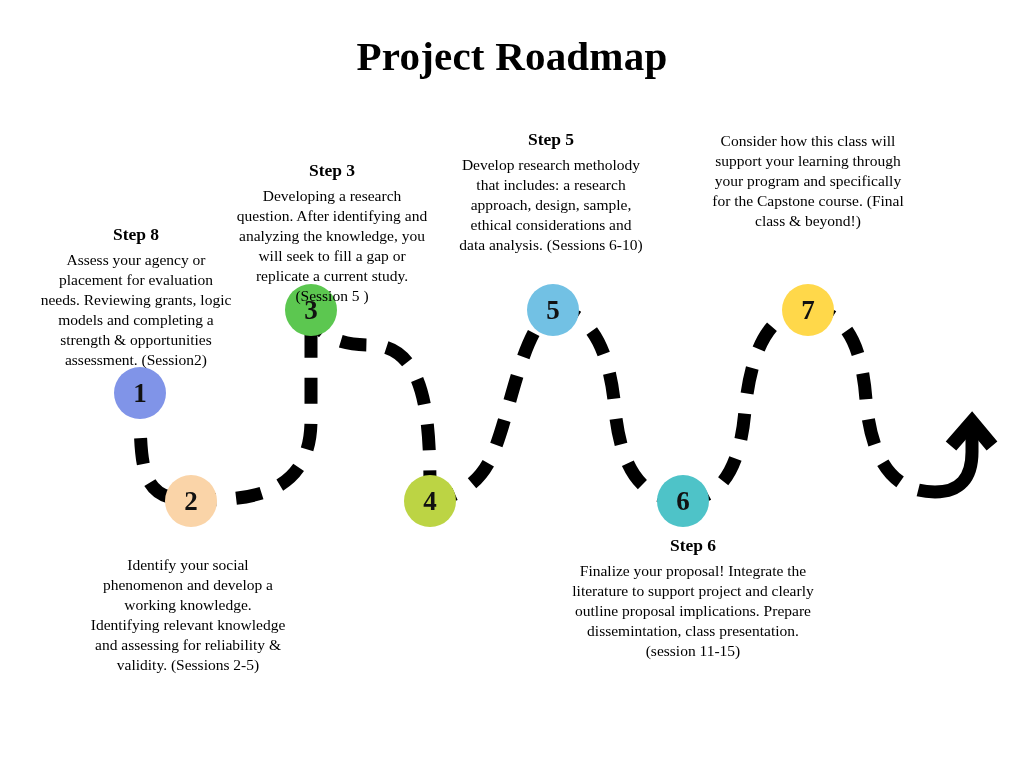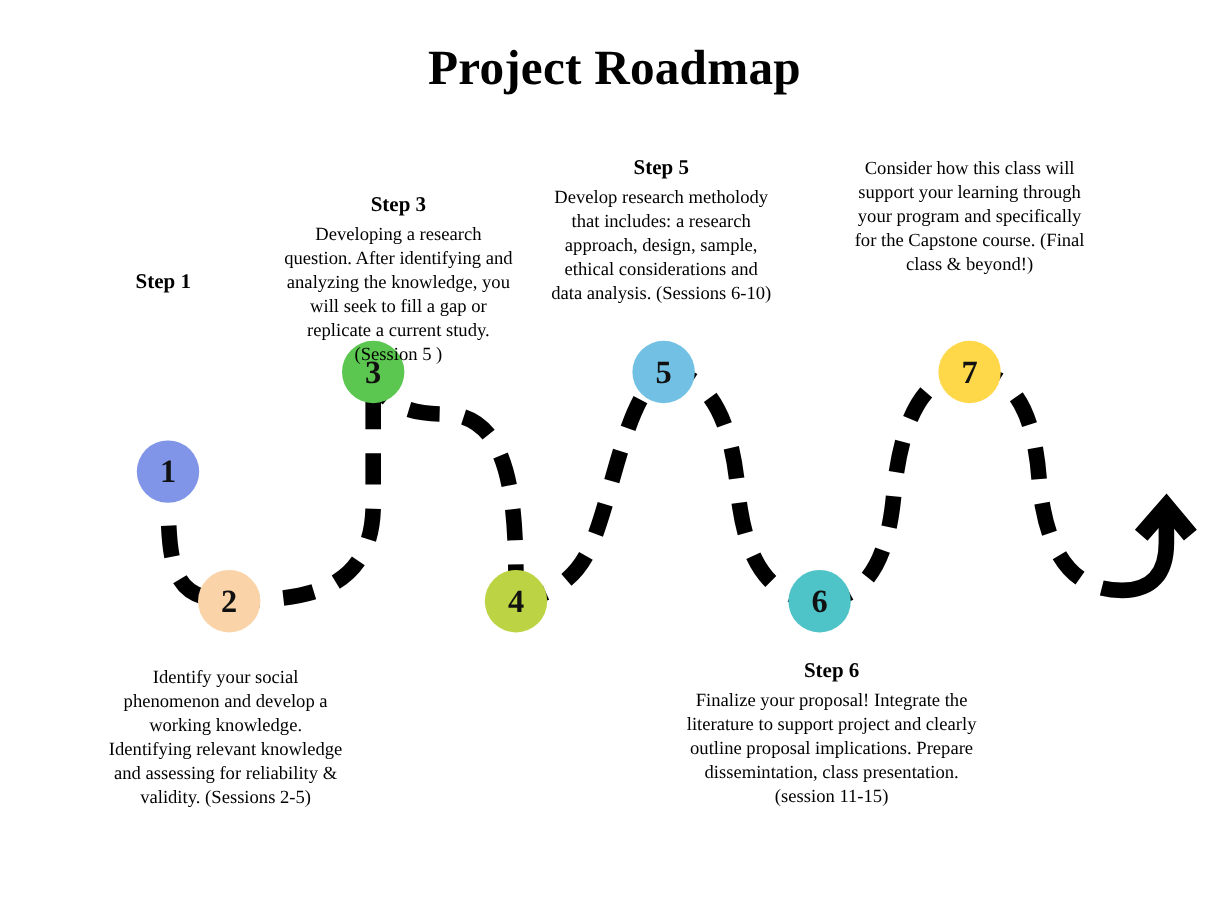--- a/index.html
+++ b/index.html
@@ -134,39 +134,40 @@
     <span>5</span>
   </div>
   <div class="step-node" style="left: 657px; top: 475px; background: rgb(78, 195, 200);">
     <span>6</span>
   </div>
   <div class="step-node" style="left: 782px; top: 284px; background: rgb(255, 216, 74);">
     <span>7</span>
   </div>
 
   <div class="step-block gap-small" style="left:40px; top:224px; width:192px;">
-    <div class="step-heading">Step 1</div>
+    <div class="step-heading">Step 8</div>
+    <div class="step-body">Assess your agency or placement for evaluation needs. Reviewing grants, logic models and completing a strength &amp; opportunities assessment. (Session2)</div>
   </div>
 
   <div class="step-block gap-wide" style="left:90px; top:541px; width:196px;">
     <div class="step-body">Identify your social phenomenon and develop a working knowledge. Identifying relevant knowledge and assessing for reliability &amp; validity. (Sessions 2-5)</div>
   </div>
 
   <div class="step-block gap-small" style="left:234px; top:160px; width:196px;">
     <div class="step-heading">Step 3</div>
     <div class="step-body">Developing a research question. After identifying and analyzing the knowledge, you will seek to fill a gap or replicate a current study. (Session 5 )</div>
   </div>
 
 
   <div class="step-block gap-small" style="left:456px; top:129px; width:190px;">
     <div class="step-heading">Step 5</div>
     <div class="step-body">Develop research metholody that includes: a research approach, design, sample, ethical considerations and data analysis. (Sessions 6-10)</div>
   </div>
 
-  <div class="step-block gap-small" style="left:570px; top:548px; width:246px;">
+  <div class="step-block gap-small" style="left:570px; top:535px; width:246px;">
     <div class="step-heading">Step 6</div>
     <div class="step-body">Finalize your proposal! Integrate the literature to support project and clearly outline proposal implications. Prepare dissemintation, class presentation. (session 11-15)</div>
   </div>
 
   <div class="step-block gap-small" style="left:712px; top:129px; width:192px;">
     <div class="step-body">Consider how this class will support your learning through your program and specifically for the Capstone course. (Final class &amp; beyond!)</div>
   </div>
 
 </div>
 

